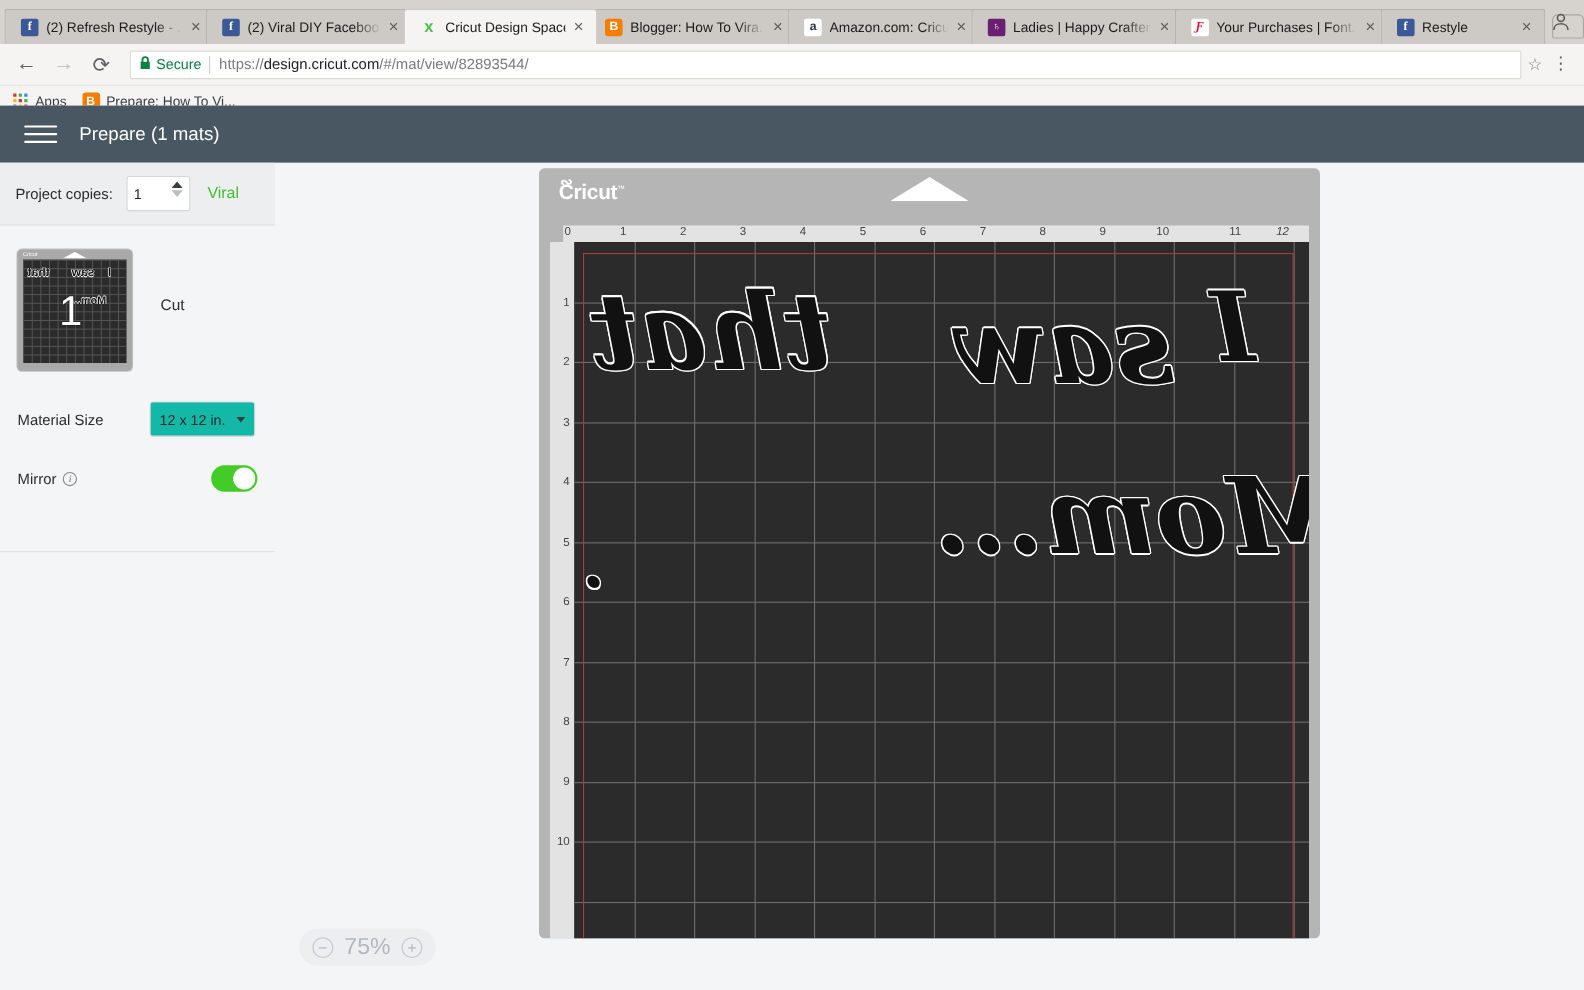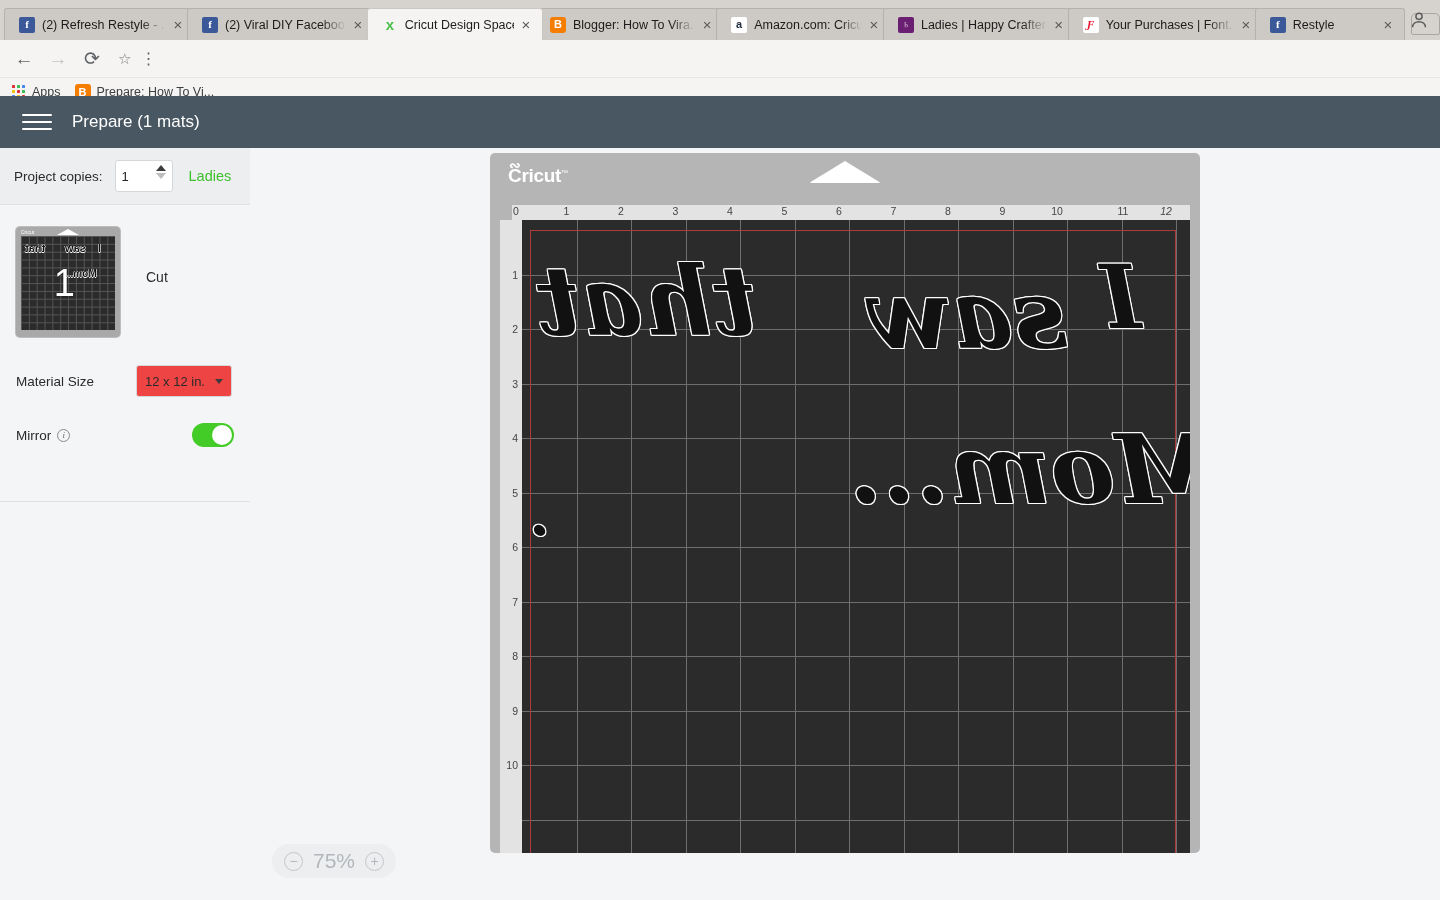--- a/index.html
+++ b/index.html
@@ -170,21 +170,21 @@
     text-shadow: 0 0 2px rgba(0,0,0,.6);
   }
   .tw { position:absolute; color:#111; font-weight:bold; white-space:nowrap;
         transform: scaleX(-1); text-shadow:
           -0.5px 0 #fff, 0.5px 0 #fff, 0 -0.5px #fff, 0 0.5px #fff; }
   .mat-op { margin-left: 26px; margin-top: 42px; font-size: 14px; color:#2b2b2b; }
 
   .mat-setting { padding: 0 16px; margin-top: 28px; display:flex; align-items:center; }
   .ms-label { font-size: 13.5px; color:#2b2b2b; flex: 0 0 120px; }
   .select-box {
-    width: 96px; height: 32px; background:#ef4444; border:1px solid #d5d8db; border-radius:3px;
+    width: 96px; height: 32px; background:#14b8a6; border:1px solid #d5d8db; border-radius:3px;
     display:flex; align-items:center; justify-content:space-between; padding: 0 8px;
     font-size: 13px; color:#2b2b2b;
   }
   .caret { width:0;height:0;border-left:4.5px solid transparent;border-right:4.5px solid transparent;border-top:5.5px solid #3c3c3c; }
 
   .mirror-row { padding: 0 16px; margin-top: 26px; display:flex; align-items:center; }
   .mirror-label { font-size: 13.5px; color:#2b2b2b; display:flex; align-items:center; gap:6px; }
   .info-i {
     width:13px;height:13px;border:1px solid #8a8a8a;border-radius:50%;
     font-size:9px; color:#6a6a6a; display:flex;align-items:center;justify-content:center;
@@ -310,20 +310,33 @@
         <circle cx="12" cy="8" r="3.4"></circle>
           <path d="M5 20c0-4 3.2-6.2 7-6.2S19 16 19 20"></path>
       </svg>
     </div>
   </div>
 
   <div class="omnibar">
     <div class="nav-btn">←</div>
     <div class="nav-btn disabled">→</div>
     <div class="nav-btn">⟳</div>
+    <div class="urlbox">
+      <span class="lock">
+        <svg viewBox="0 0 12 14" width="10" height="12" fill="#0b8043">
+            <path d="M2 6V4a4 4 0 0 1 8 0v2h1v8H1V6h1zm2 0h4V4a2 2 0 0 0-4 0v2z"></path>
+          </svg>
+      </span>
+      <span class="secure-label">Secure</span>
+      <span class="url-sep"></span>
+      <span class="url-scheme">https://</span>
+      <span class="url-host">design.cricut.com</span>
+      <span class="url-path">/#/mat/view/82893544/</span>
+      <span style="flex:1"></span>
+    </div>
     <div class="star-btn">☆</div>
     <div class="menu-dots">⋮</div>
   </div>
 
   <div class="bookmarkbar">
     <div class="bm">
       <span class="bm-ico">
         <span class="apps-grid">
           <i style="background:#db3236"></i>
             <i style="background:#3cba54"></i>
@@ -360,21 +373,21 @@
       <div class="sidebar">
         <div class="copies-bar">
           <span class="copies-label">Project copies:</span>
           <div class="spinner">
             <input type="text" value="1" style="">
             <span class="spin-arrows">
               <span class="tri-up"></span>
               <span class="tri-dn"></span>
             </span>
           </div>
-          <button class="apply-btn">Ladies</button>
+          <button class="apply-btn">Viral</button>
         </div>
 
         <div class="mat-card">
           <div class="mat-thumb">
             <div class="mat-thumb-logo">Cricut</div>
             <div class="mat-thumb-tab"></div>
             <div class="mat-thumb-grid">
               <span class="tw" style="left:4px;top:6px;font-size:11px;">that</span>
               <span class="tw" style="left:44px;top:6px;font-size:11px;">saw</span>
               <span class="tw" style="left:77px;top:6px;font-size:11px;">I</span>

